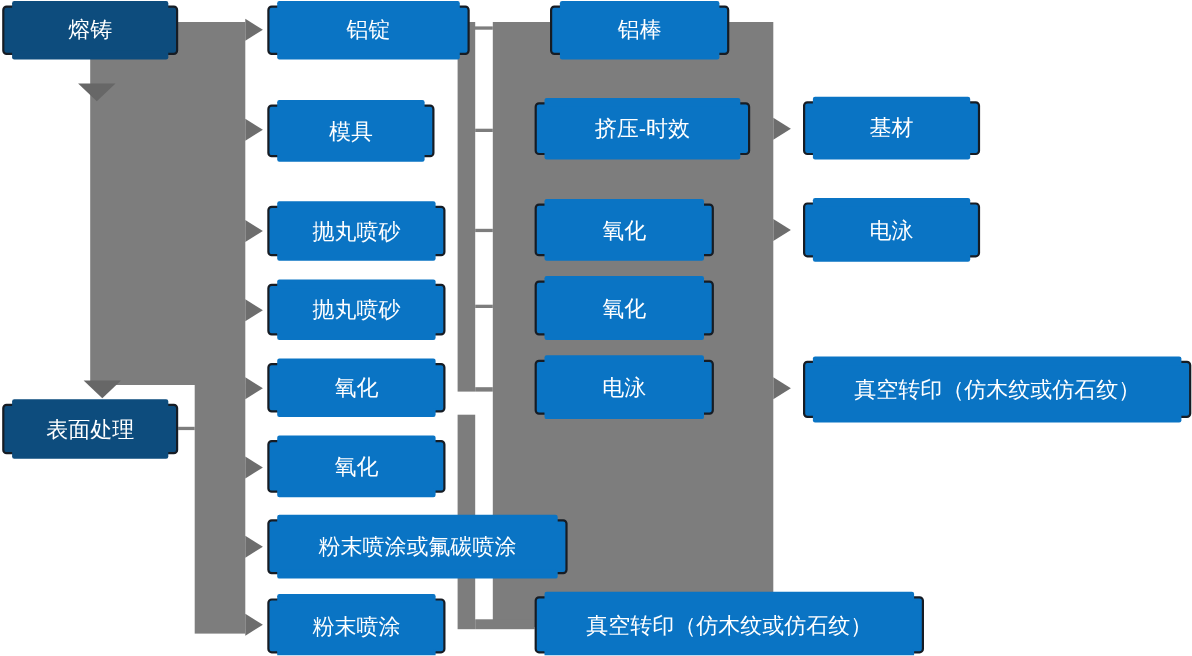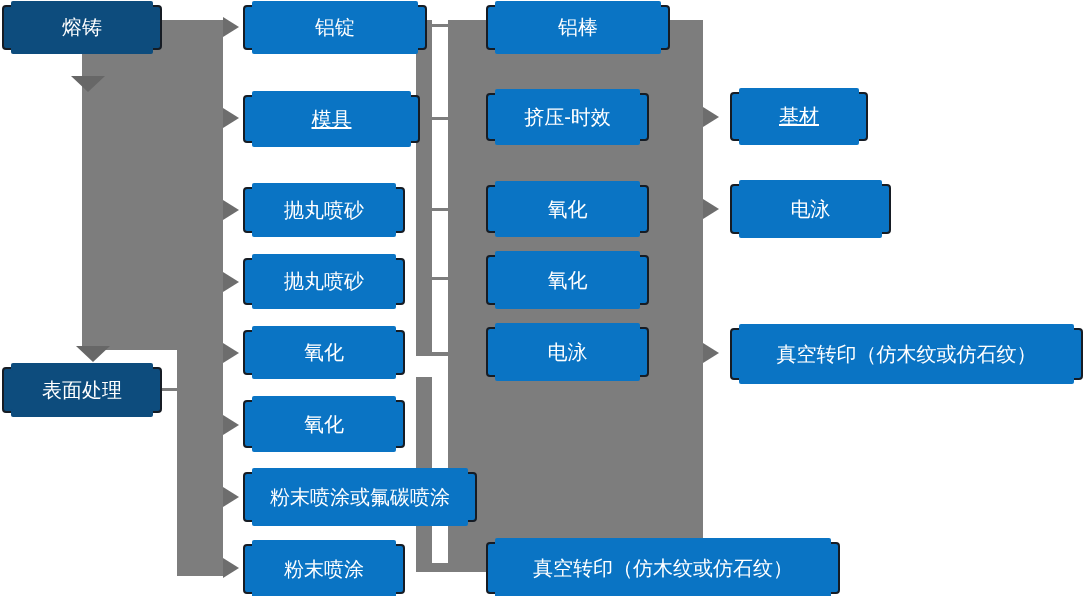--- a/index.html
+++ b/index.html
@@ -87,62 +87,62 @@
   <div class="node dark" style="left:2px;top:5px;width:160px;height:45px;">
     <span>熔铸</span>
   </div>
   <div class="node dark" style="left:2px;top:367px;width:160px;height:46px;">
     <span>表面处理</span>
   </div>
 
   <div class="node bright" style="left:243px;top:5px;width:184px;height:45px;">
     <span>铝锭</span>
   </div>
-  <div class="node bright" style="left:243px;top:95px;width:177px;height:48px;text-decoration:underline;">
+  <div class="node bright" style="left:243px;top:95px;width:152px;height:48px;">
     <span>模具</span>
   </div>
   <div class="node bright" style="left:243px;top:187px;width:162px;height:46px;">
     <span>抛丸喷砂</span>
   </div>
   <div class="node bright" style="left:243px;top:258px;width:162px;height:47px;">
     <span>抛丸喷砂</span>
   </div>
   <div class="node bright" style="left:243px;top:330px;width:162px;height:45px;">
     <span>氧化</span>
   </div>
   <div class="node bright" style="left:243px;top:400px;width:162px;height:48px;">
     <span>氧化</span>
   </div>
-  <div class="node bright" style="left:243px;top:472px;width:234px;height:50px;">
+  <div class="node bright" style="left:243px;top:472px;width:273px;height:50px;">
     <span>粉末喷涂或氟碳喷涂</span>
   </div>
   <div class="node bright" style="left:243px;top:544px;width:162px;height:50px;text-align:right;">
     <span>粉末喷涂</span>
   </div>
 
-  <div class="node bright" style="left:486px;top:5px;width:184px;height:45px;">
+  <div class="node bright" style="left:500px;top:5px;width:163px;height:45px;">
     <span>铝棒</span>
   </div>
-  <div class="node bright" style="left:486px;top:93px;width:163px;height:48px;">
+  <div class="node bright" style="left:486px;top:93px;width:196px;height:48px;">
     <span>挤压-时效</span>
   </div>
   <div class="node bright" style="left:486px;top:185px;width:163px;height:48px;">
     <span>氧化</span>
   </div>
   <div class="node bright" style="left:486px;top:255px;width:163px;height:50px;">
     <span>氧化</span>
   </div>
   <div class="node bright" style="left:486px;top:327px;width:163px;height:50px;">
     <span>电泳</span>
   </div>
   <div class="node bright" style="left:486px;top:542px;width:354px;height:52px;">
     <span>真空转印（仿木纹或仿石纹）</span>
   </div>
 
-  <div class="node bright" style="left:730px;top:92px;width:138px;height:49px;text-decoration:underline;">
+  <div class="node bright" style="left:730px;top:92px;width:161px;height:49px;">
     <span>基材</span>
   </div>
   <div class="node bright" style="left:730px;top:184px;width:161px;height:50px;">
     <span>电泳</span>
   </div>
   <div class="node bright" style="left:730px;top:328px;width:353px;height:52px;">
     <span>真空转印（仿木纹或仿石纹）</span>
   </div>
 
 </div>

